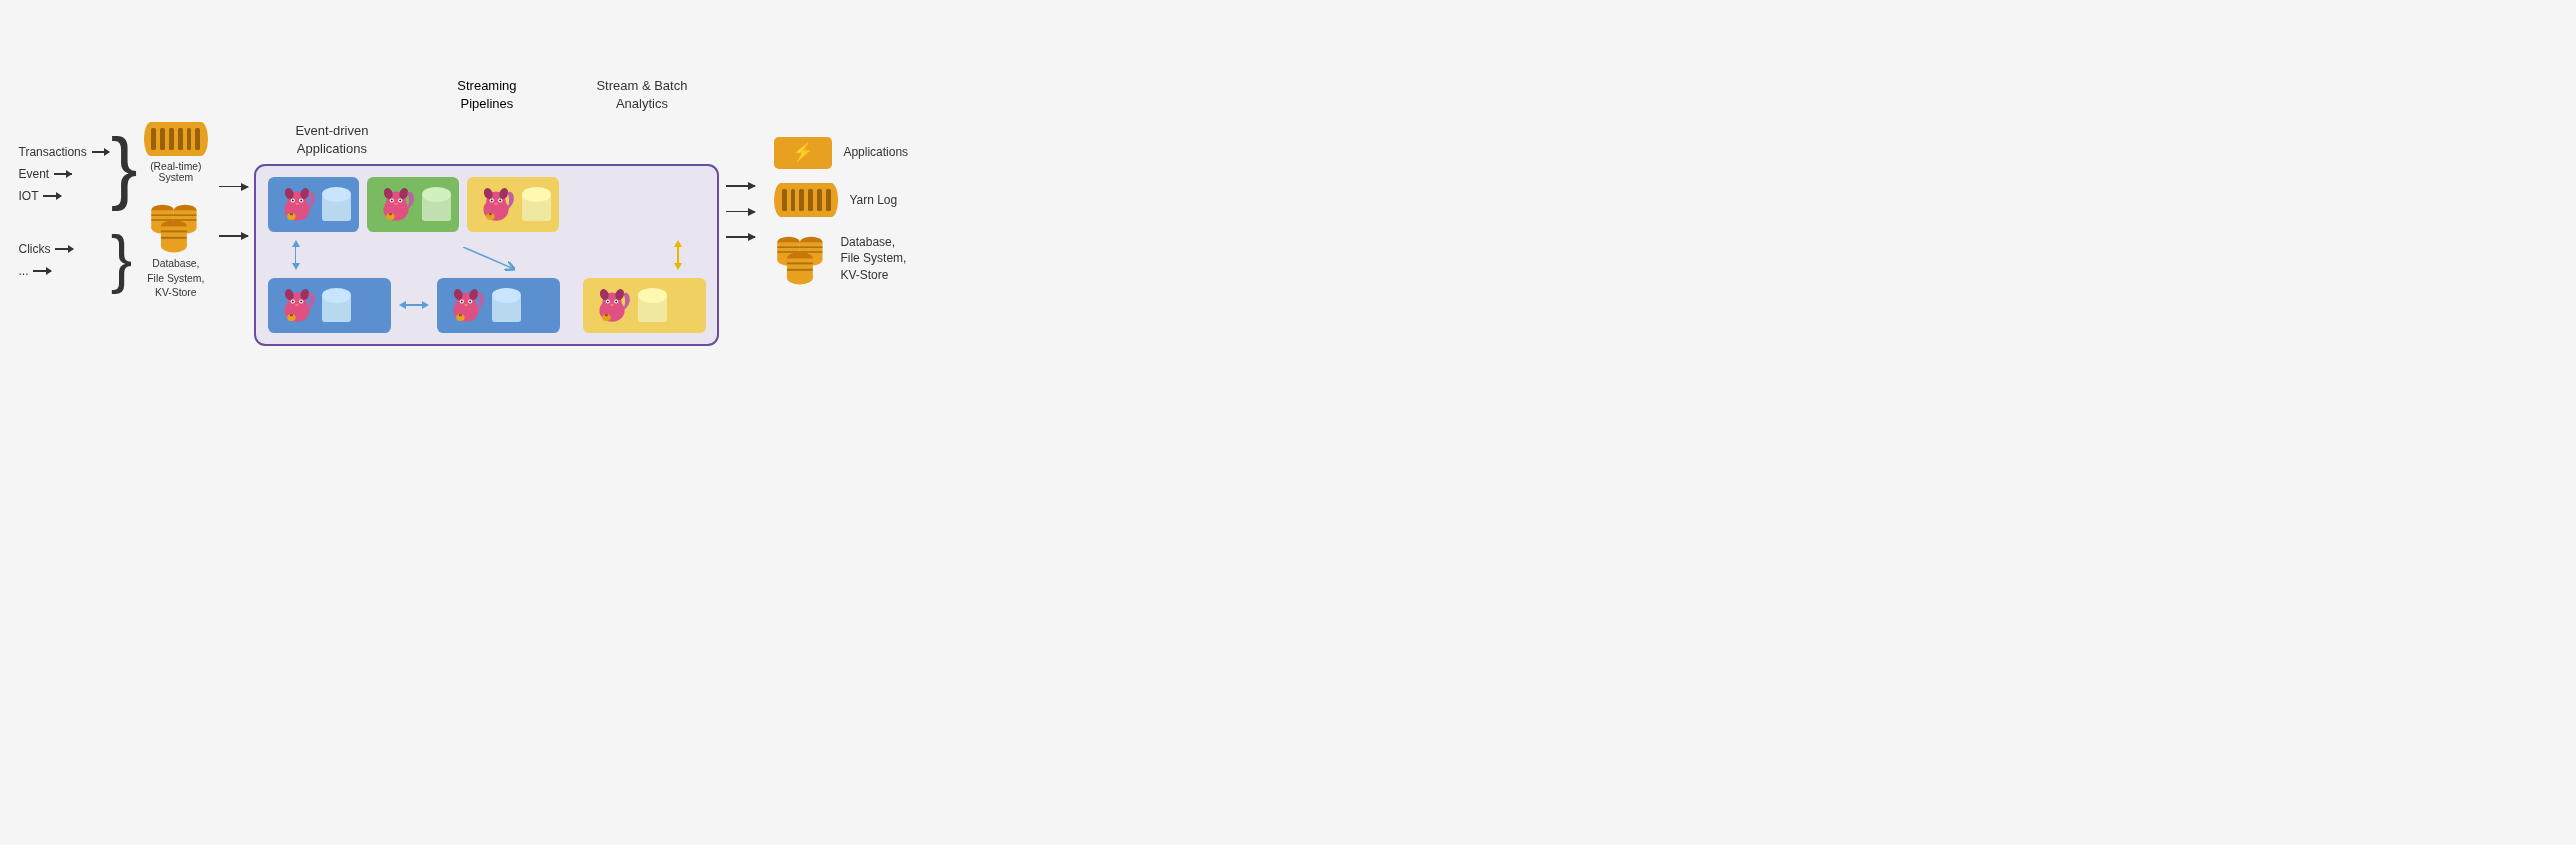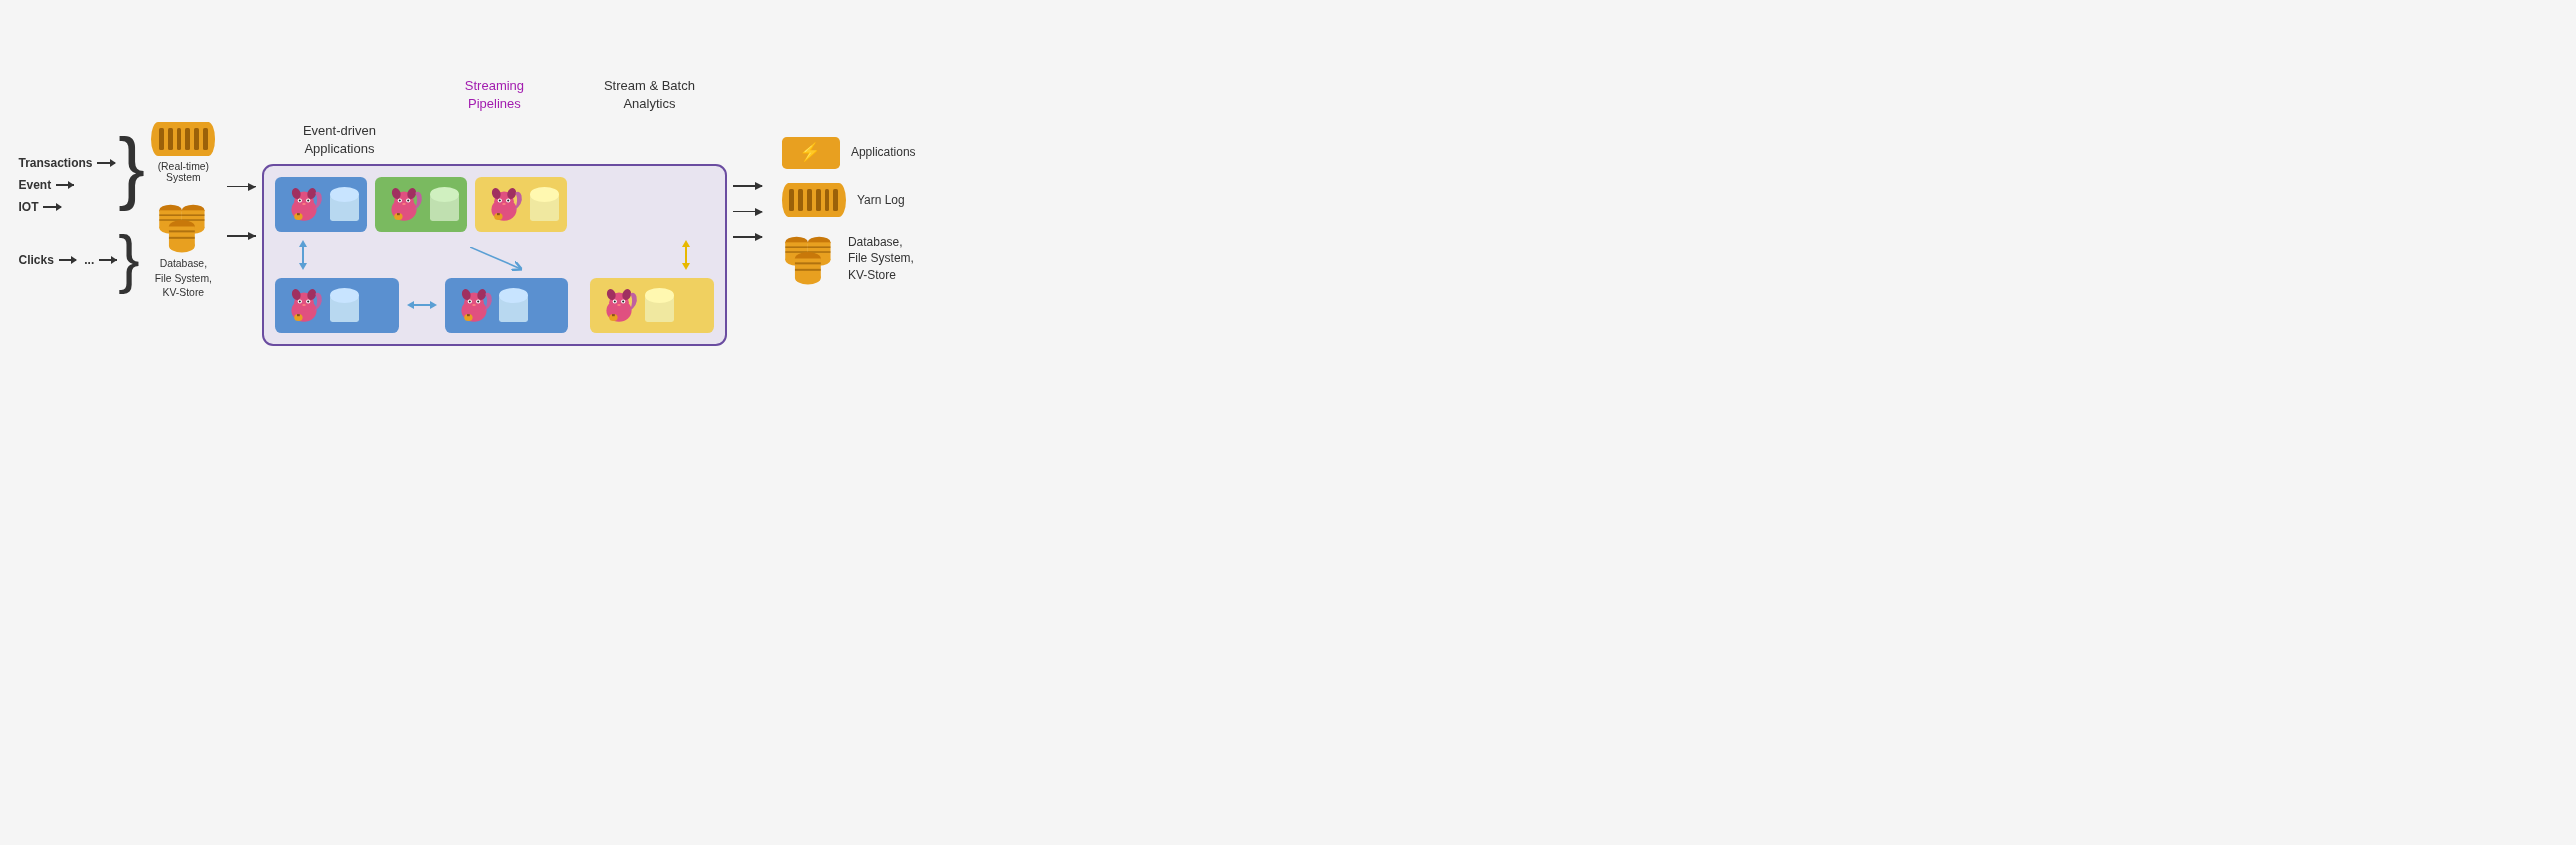--- a/index.html
+++ b/index.html
@@ -223,21 +223,20 @@
       display: flex;
       flex-direction: column;
       align-items: center;
     }
 
     
     .left-section {
       display: flex;
       flex-direction: column;
       gap: 12px;
-      font-weight: bold;
     }
 
     
     .input-arrow {
       width: 17.6px;
       height: 1.6px;
       background: #333;
       position: relative;
       display: inline-block;
     }
@@ -360,21 +359,21 @@
       </div>
       <div class="input-item">
         <span class="label-text">Event</span>
         <span class="input-arrow"></span>
       </div>
       <div class="input-item">
         <span class="label-text">IOT</span>
         <span class="input-arrow"></span>
       </div>
     </div>
-    <div style="display:flex; flex-direction:row; gap:8px; margin-top:19px;">
+    <div style="display:flex; flex-direction:column; gap:8px; margin-top:19px;">
       <div class="input-item">
         <span class="label-text">Clicks</span>
         <span class="input-arrow"></span>
       </div>
       <div class="input-item">
         <span class="label-text">...</span>
         <span class="input-arrow"></span>
       </div>
     </div>
   </div>
@@ -437,21 +436,21 @@
   <div style="display:flex; flex-direction:column; gap:48px; margin:0 6.4px;">
     <div class="out-arrow"></div>
     <div class="out-arrow"></div>
   </div>
 
   <div class="center-section">
 
     <div style="display:flex; gap:0px; width:100%; justify-content:space-around; margin-bottom:6.4px;">
       <div style="flex:1; text-align:center; font-size:13px; color:#333; line-height:1.35; white-space:pre-line;margin-top:45px;">Event-driven
 Applications</div>
-      <div style="flex:1; text-align:center; font-size:13px; color:#a21caf; line-height:1.35; white-space:pre-line;">Streaming
+      <div style="flex:1; text-align:center; font-size:13px; color:#000000; line-height:1.35; white-space:pre-line;">Streaming
 Pipelines</div>
       <div style="flex:1; text-align:center; font-size:13px; color:#333; line-height:1.35; white-space:pre-line;">Stream &amp; Batch
 Analytics</div>
     </div>
 
     <div class="main-box">
 
       <div class="top-cells-row">
 
         <div class="flink-cell">

